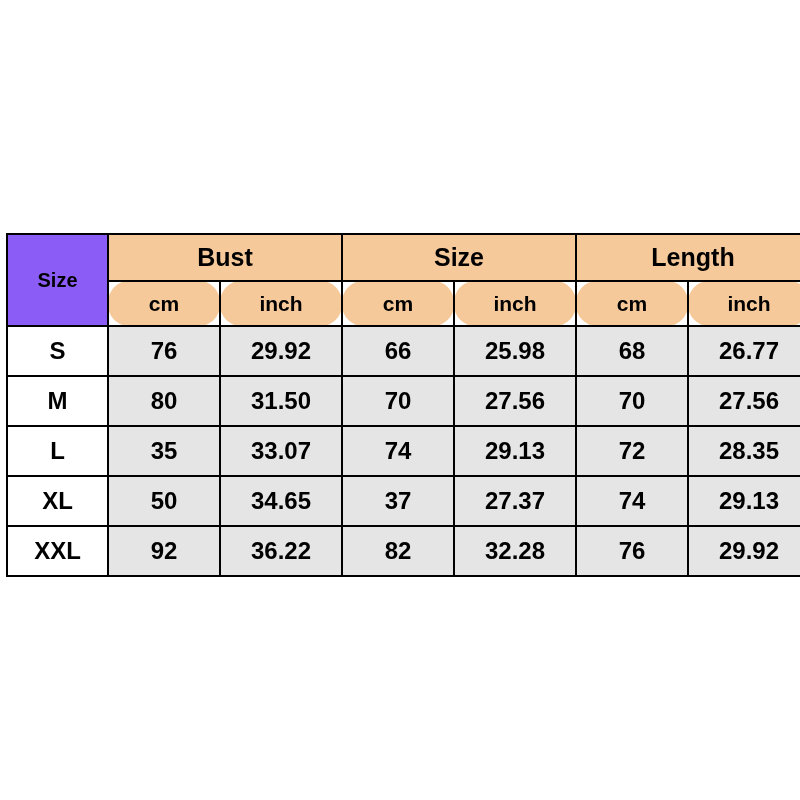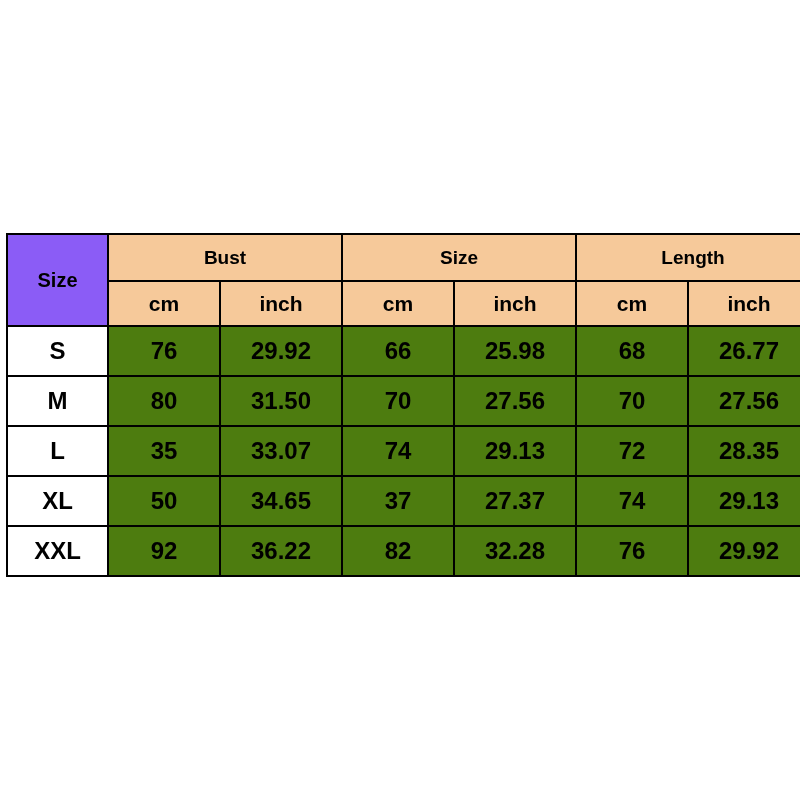--- a/index.html
+++ b/index.html
@@ -31,36 +31,37 @@
     border: 2px solid #000000;
     text-align: center;
     vertical-align: middle;
     font-weight: bold;
     color: #000000;
     padding: 0;
   }
   
   .hdr {
     background: #f6c99a;
-    font-size: 19px;
+    font-size: 25px;
     height: 45px;
     margin-left: 31px;
   }
   .hdr-size {
     background: #8b5cf6;
     font-size: 20px;
   }
   .hdr-unit {
     background: #f6c99a;
     font-size: 21px;
     height: 43px;
+    border-radius: 21px;
   }
   
   .cell {
-    background: #4d7c0f;
+    background: #e5e5e5;
     font-size: 24px;
     height: 48px;
   }
   .cell-size {
     background: #ffffff;
     font-size: 24px;
     height: 48px;
   }
   
   col.c-size { width: 101px; }

